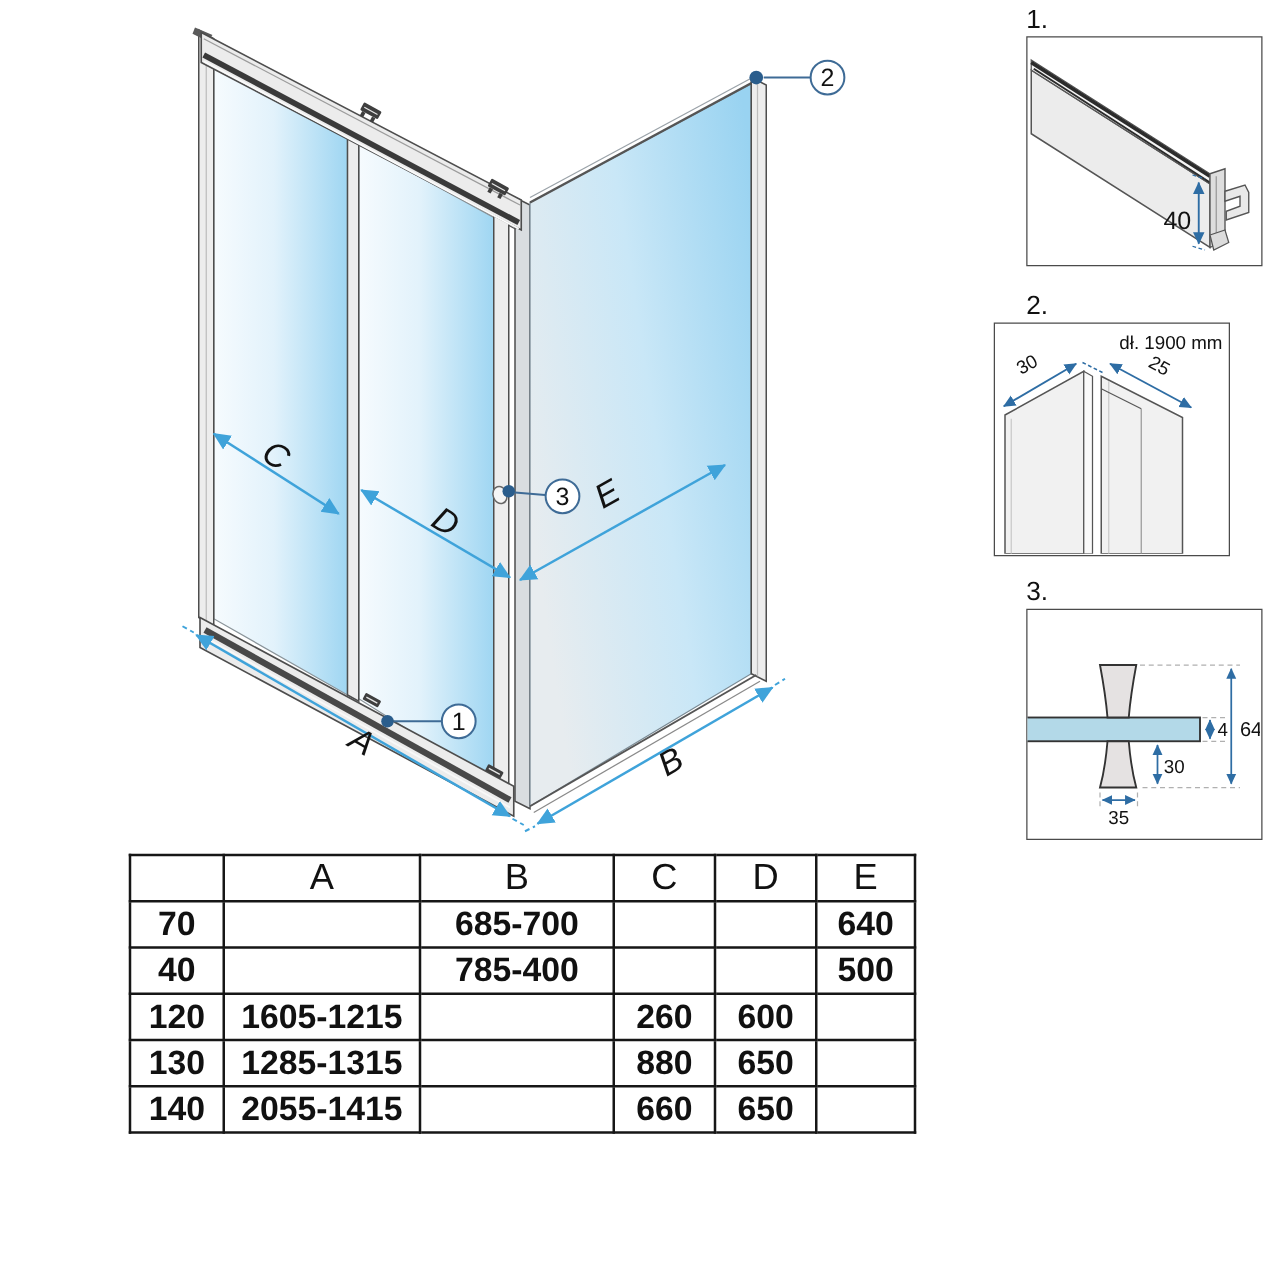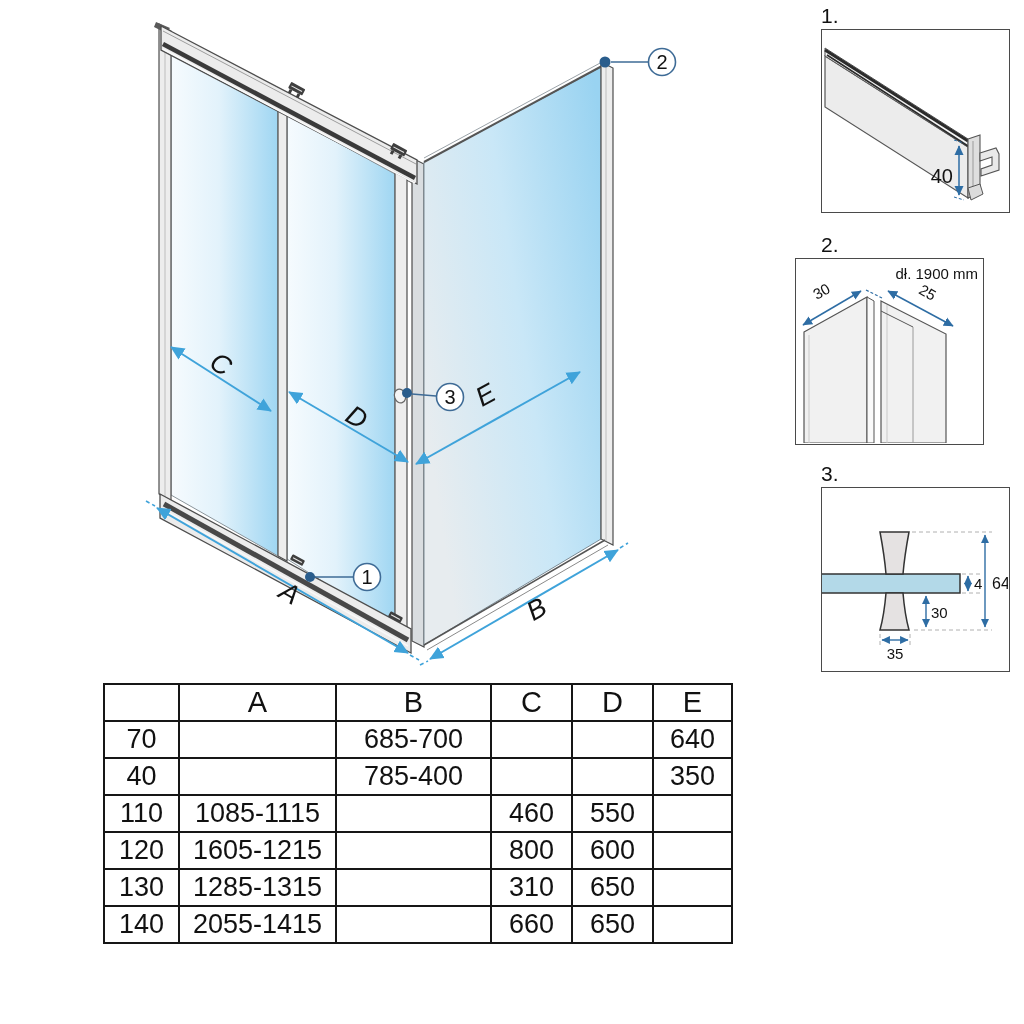--- a/index.html
+++ b/index.html
@@ -8,21 +8,21 @@
   .abs{position:absolute;}
   svg text{font-family:"Liberation Sans",sans-serif;fill:#121212;}
   .dimlab{font-style:italic;font-size:27px;}
   .callout-num{font-size:20px;}
   .detail-box{position:absolute;border:1.5px solid #4a4a4a;background:#fff;box-sizing:border-box;}
   .detail-title{position:absolute;font-size:21px;color:#111;}
   table.sizes{position:absolute;left:103px;top:683px;border-collapse:collapse;table-layout:fixed;width:628px;}
   table.sizes th,table.sizes td{border:2px solid #161616;text-align:center;padding:0;
        font-weight:400;overflow:hidden;white-space:nowrap;}
   table.sizes th{font-size:29px;height:35px;}
-  table.sizes td{font-size:27px;height:35px;}
+  table.sizes td{font-size:27px;height:35px;font-weight:bold;}
 </style>
 </head>
 <body>
 
 <svg class="abs" style="left:0;top:0" width="740" height="680" viewBox="0 0 740 680">
   <defs>
     <marker id="mA" viewBox="0 0 8 8" refX="7" refY="4" markerWidth="7.5" markerHeight="7.5" orient="auto-start-reverse">
       <path d="M0,0.5 L7.5,4 L0,7.5 z" fill="#3fa3da"></path>
     </marker>
     <linearGradient id="gFront" x1="0" y1="0" x2="1" y2="0">
@@ -235,43 +235,35 @@
         <td></td>
         <td></td>
         <td>640</td>
       </tr>
       <tr>
         <td>40</td>
         <td></td>
         <td>785-400</td>
         <td></td>
         <td></td>
-        <td>350</td>
-      </tr>
-      <tr>
-        <td>110</td>
-        <td>1085-1115</td>
-        <td></td>
-        <td>460</td>
-        <td>550</td>
-        <td></td>
+        <td>500</td>
       </tr>
       <tr>
         <td>120</td>
         <td>1605-1215</td>
         <td></td>
-        <td>800</td>
+        <td>260</td>
         <td>600</td>
         <td></td>
       </tr>
       <tr>
         <td>130</td>
         <td>1285-1315</td>
         <td></td>
-        <td>310</td>
+        <td>880</td>
         <td>650</td>
         <td></td>
       </tr>
       <tr>
         <td>140</td>
         <td>2055-1415</td>
         <td></td>
         <td>660</td>
         <td>650</td>
         <td></td>

